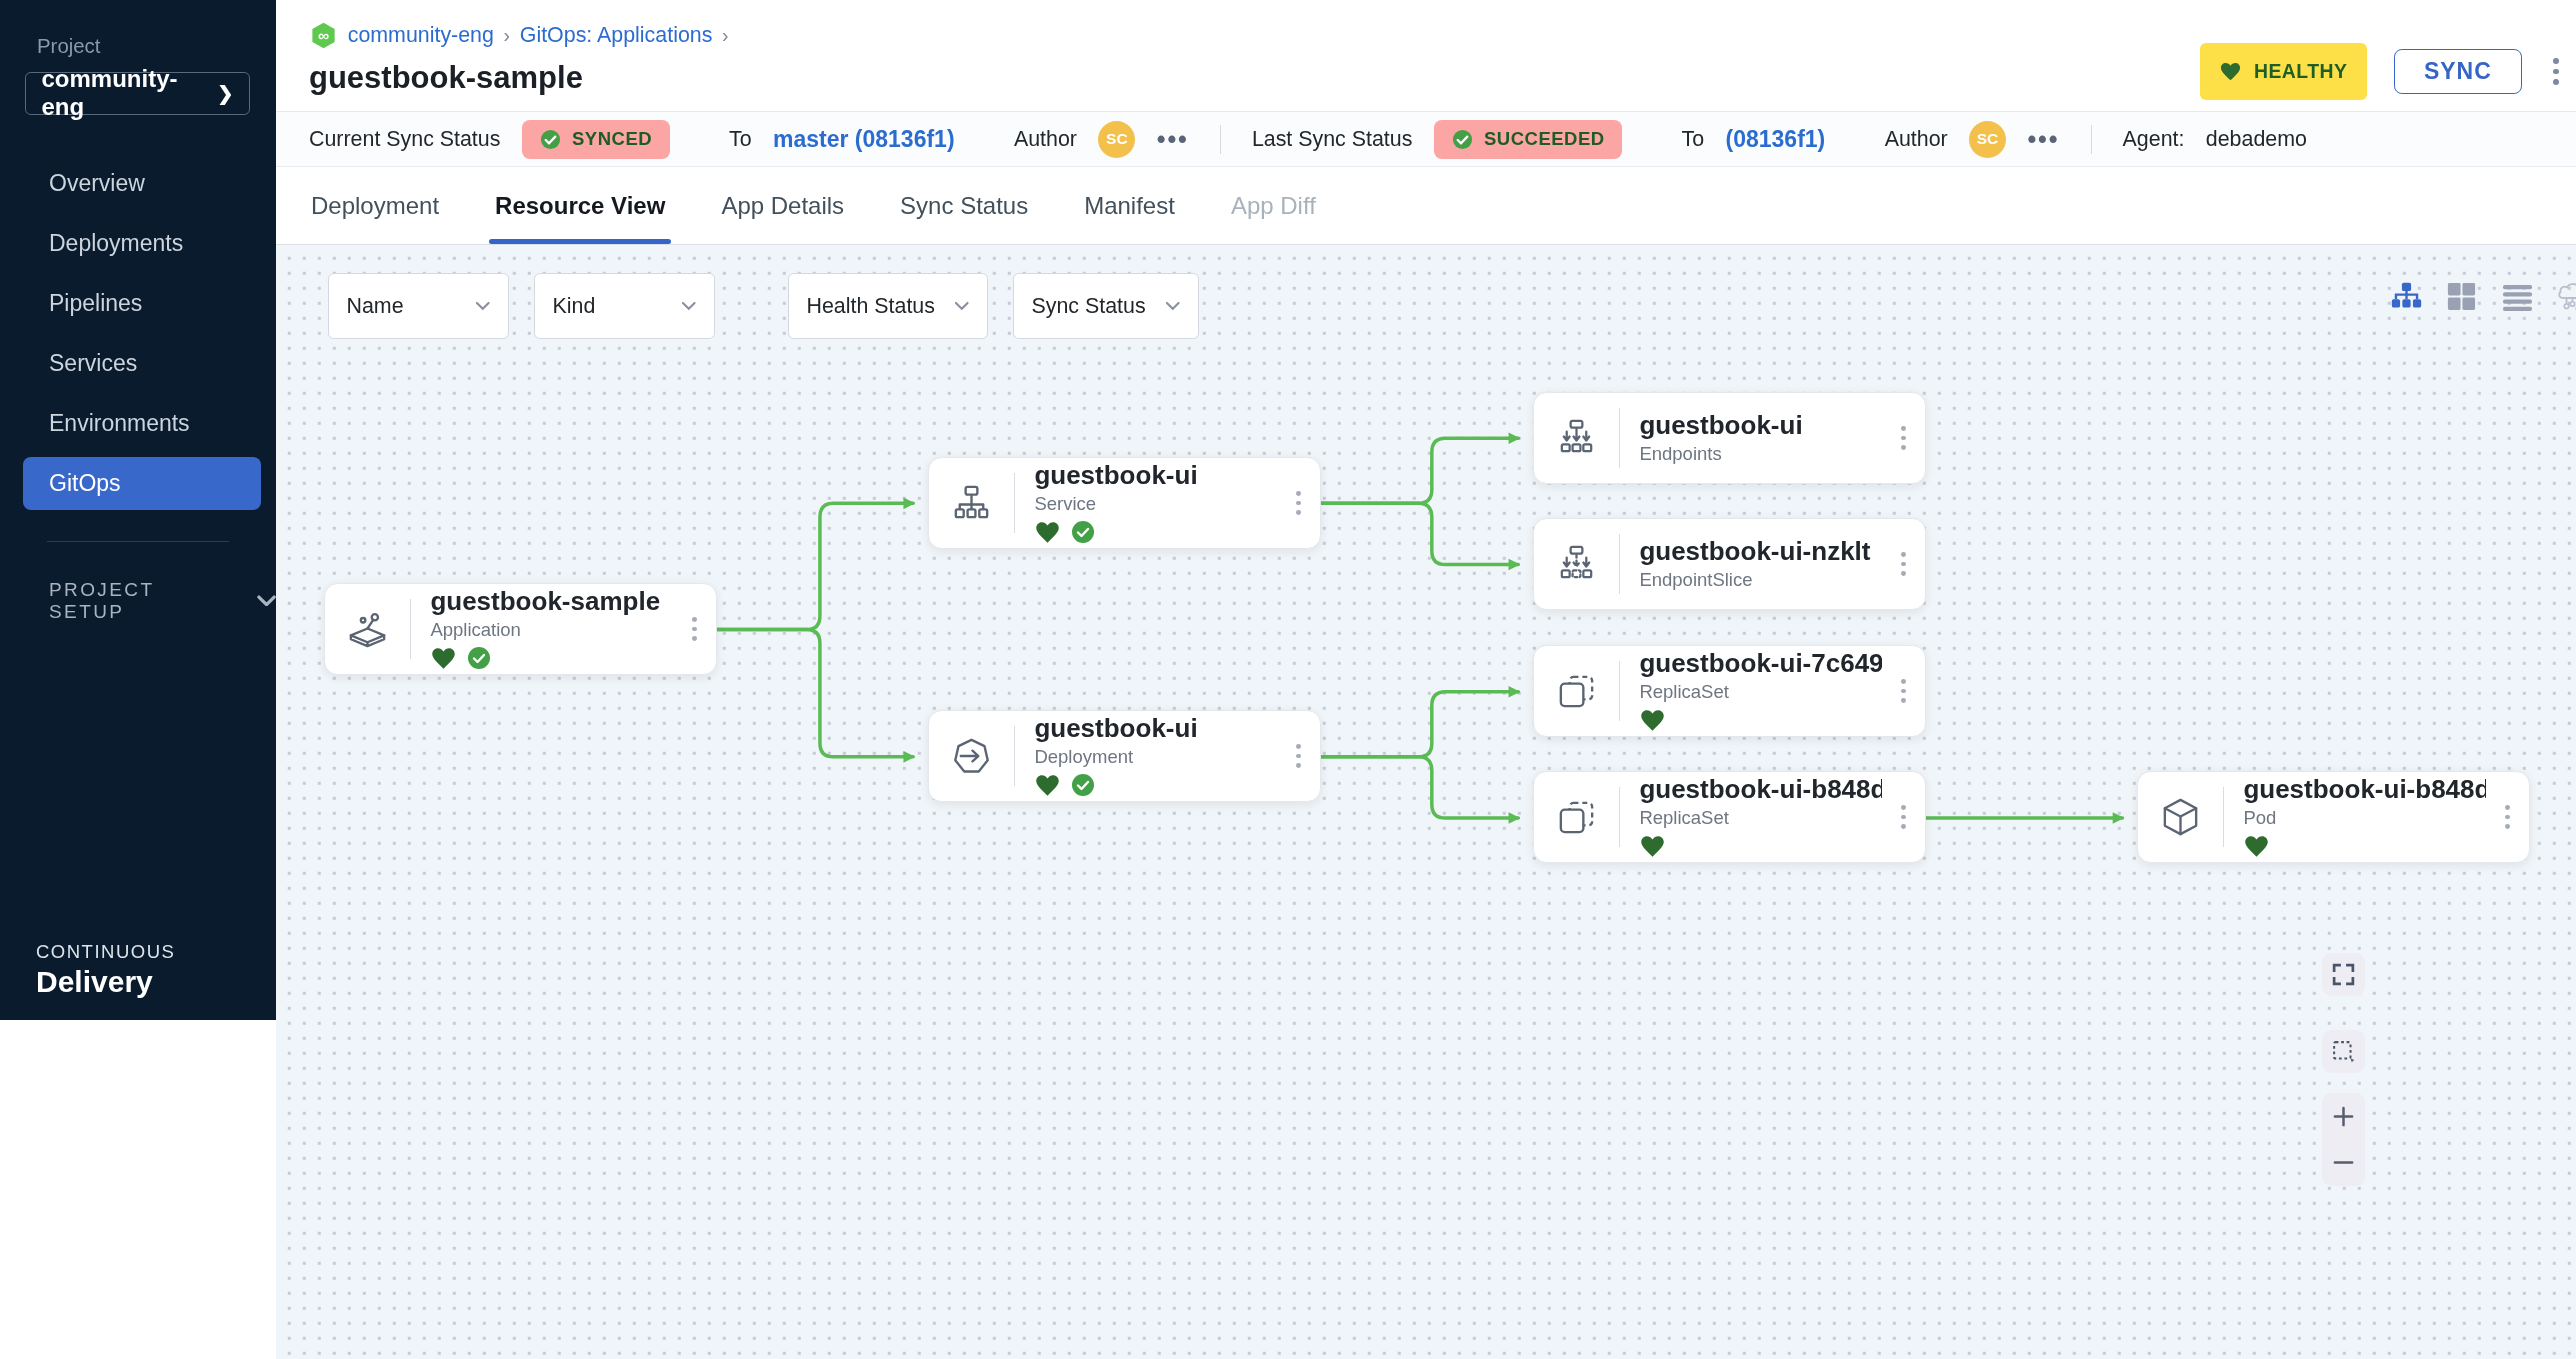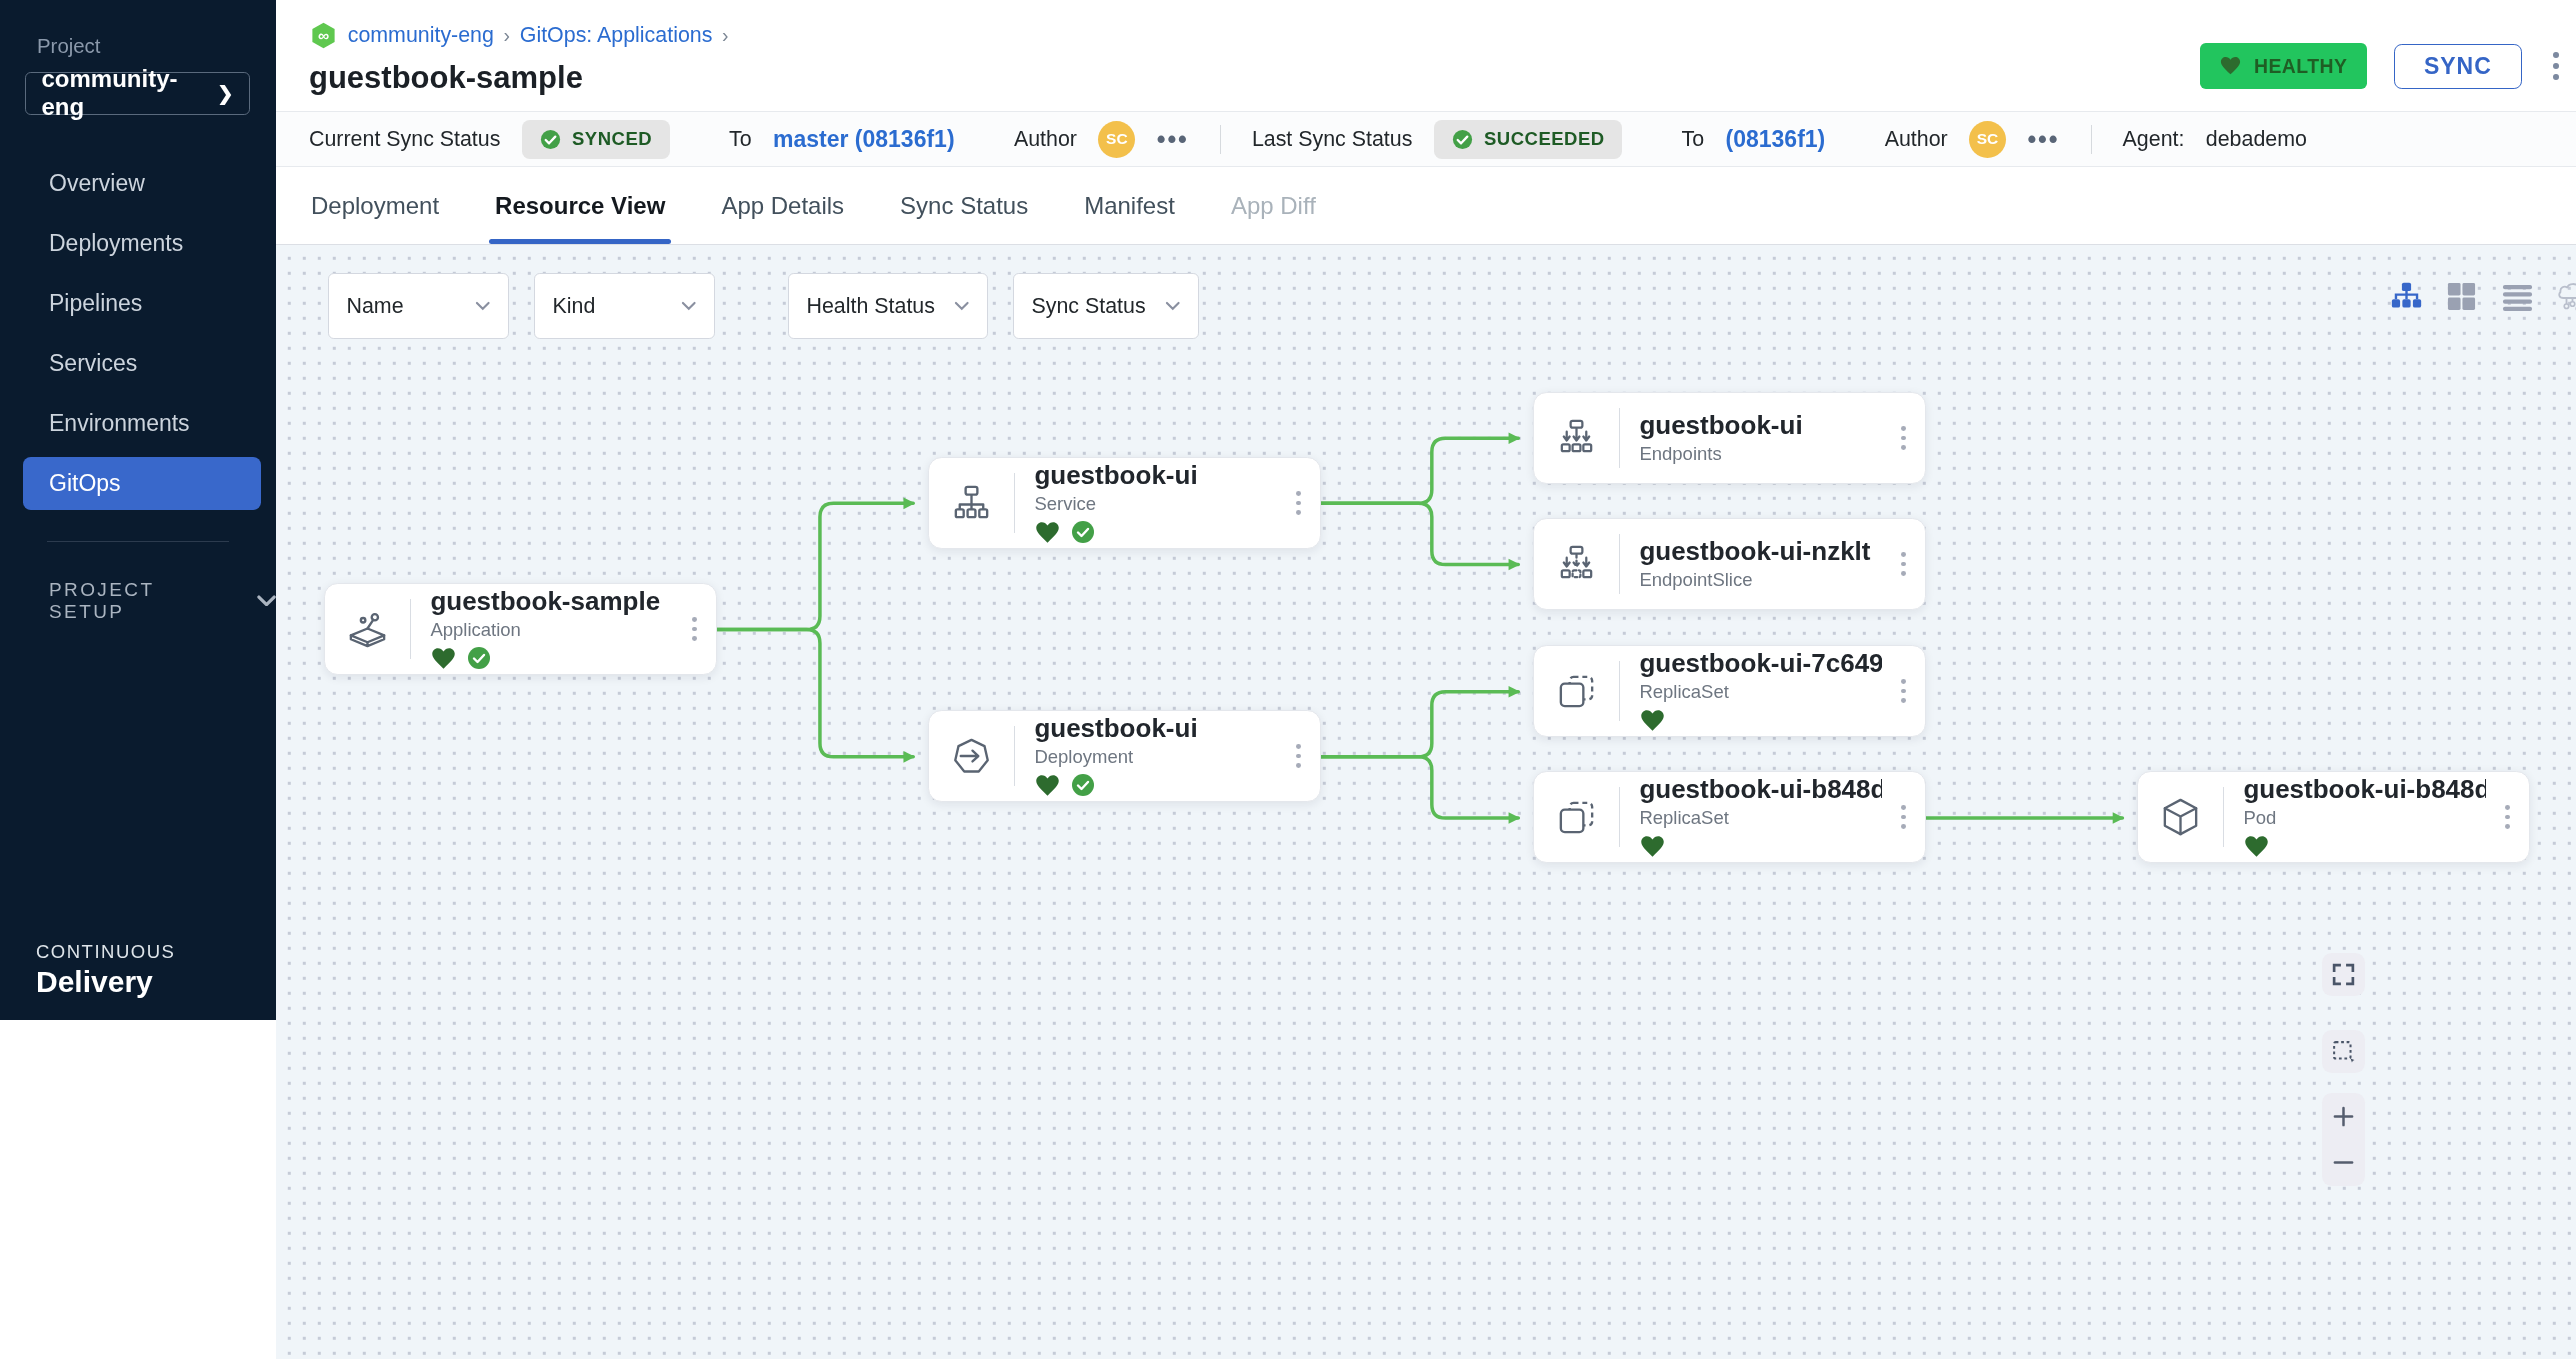--- a/index.html
+++ b/index.html
@@ -35,31 +35,31 @@
   .main { flex:1; display:flex; flex-direction:column; min-width:0; }
 
   
   .header { position:relative; height:111px; background:#fff; padding:21.4px 0 0 33px; }
   .breadcrumb { display:flex; align-items:center; gap:9.7px; font-size:21.4px; }
   .crumb-icon { width:29px; height:29px; display:inline-flex; }
   .crumb-link { color:#2b6cd0; cursor:pointer; }
   .crumb-chev { color:#7b8694; font-size:19.4px; }
   .page-title { margin-top:9.7px; font-size:31px; font-weight:700; color:#1b2026; }
   .header-actions { position:absolute; top:43px; right:13.6px; display:flex; align-items:center; gap:27px; }
-  .health-badge { display:flex; align-items:center; gap:11.7px; background:#22c55e; border-radius:5.8px;
-     height:46px; padding:0 19.4px; color:#1f5e24; font-weight:700; font-size:19.4px; letter-spacing:0.5px; }
+  .health-badge { display:flex; align-items:center; gap:11.7px; background:#fde047; border-radius:5.8px;
+     height:57px; padding:0 19.4px; color:#1f5e24; font-weight:700; font-size:19.4px; letter-spacing:0.5px; }
   .sync-btn { height:45px; padding:0 29px; background:#fff; border:1.9px solid #3565c6; border-radius:7.8px;
      color:#3565c6; font-weight:700; font-size:23px; letter-spacing:1px; cursor:pointer; display:flex; align-items:center; }
   .header-kebab { display:flex; flex-direction:column; gap:4.9px; cursor:pointer; padding:3.9px; }
   .header-kebab i { width:5.8px; height:5.8px; border-radius:50%; background:#7d8aa0; }
 
   
   .statusbar { height:56px; background:#fbfcfd; border-top:1px solid #e7eaee; border-bottom:1px solid #e7eaee;
      display:flex; align-items:center; padding-left:33px; gap:21.4px; font-size:21.4px; color:#22272b; white-space:nowrap; }
-  .pill { display:flex; align-items:center; gap:9.7px; background:#e5e5e5; border-radius:7.8px; height:39px;
+  .pill { display:flex; align-items:center; gap:9.7px; background:#fca5a5; border-radius:7.8px; height:39px;
      padding:0 17.5px; color:#1e5b25; font-weight:700; font-size:18.5px; letter-spacing:0.5px; }
   .pill svg { flex:0 0 auto; }
   .sb-link { color:#2b6cd0; font-weight:700; font-size:23px; cursor:pointer; }
   .avatar { width:37px; height:37px; border-radius:50%; background:#f3c04b; color:#fff; font-size:15.5px; font-weight:700;
      display:flex; align-items:center; justify-content:center; }
   .hdots { color:#596577; font-size:25px; font-weight:700; letter-spacing:1.9px; cursor:pointer; line-height:1; }
   .vsep { width:1px; height:29px; background:#d6dade; margin:0 9.7px; }
   .sb-gap-l { margin-left:38px; }
 
   

